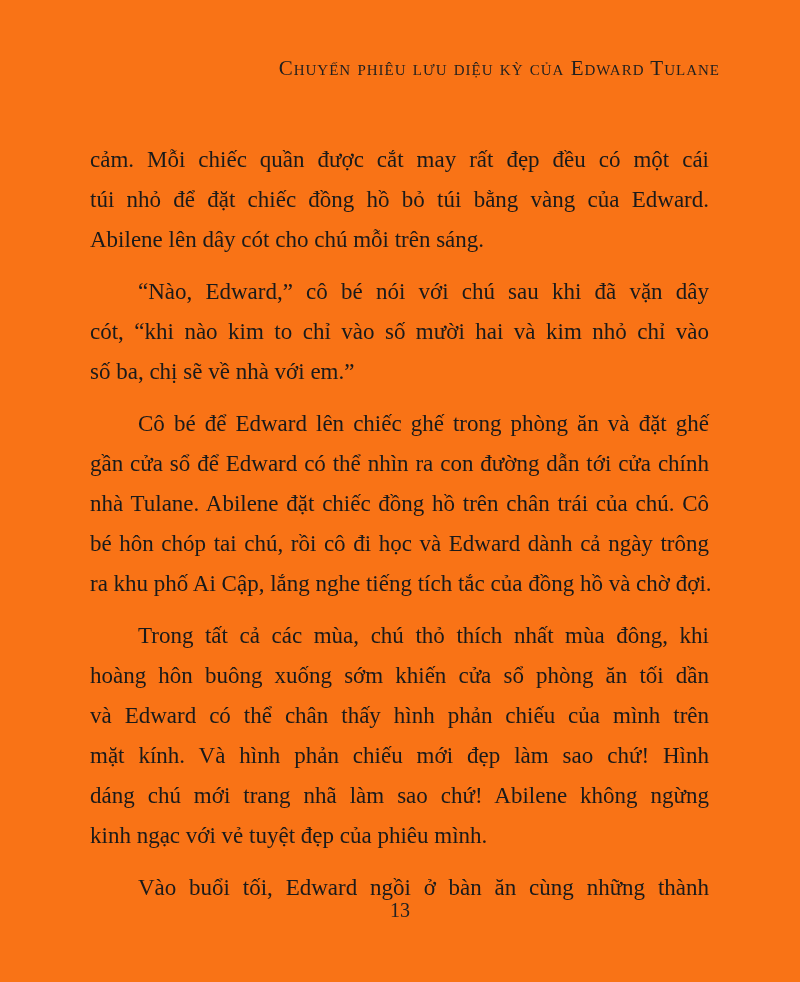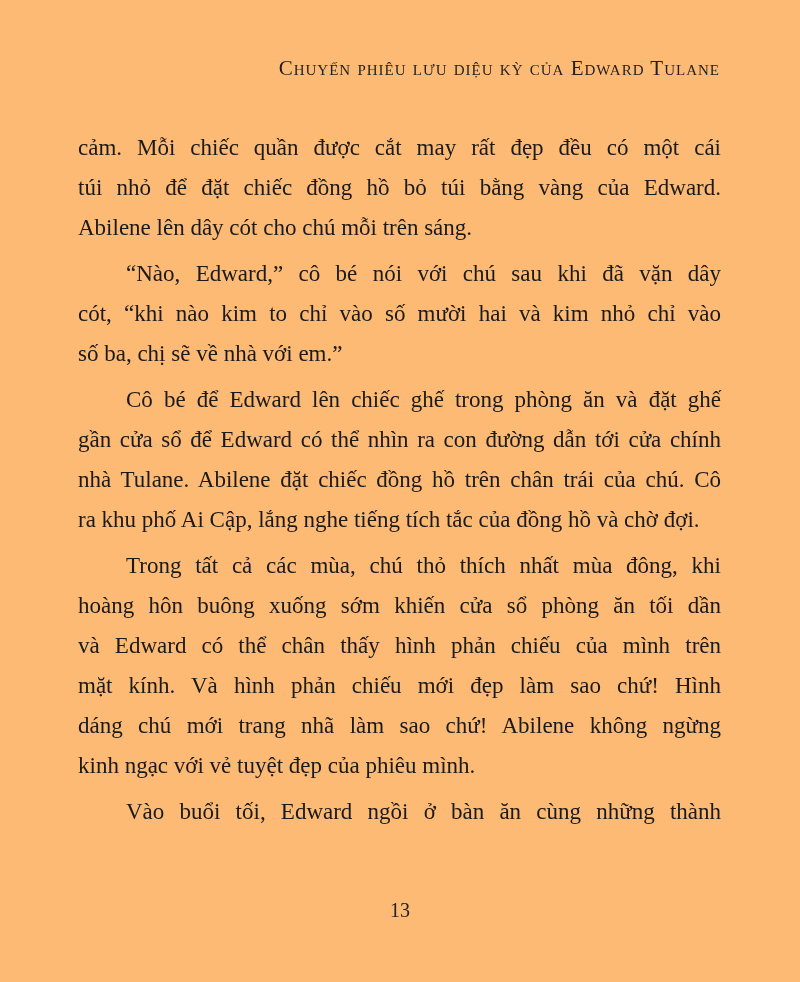--- a/index.html
+++ b/index.html
@@ -4,21 +4,21 @@
 <style>
   html, body {
     margin: 0;
     padding: 0;
     background: #ffffff;
   }
   .page {
     position: relative;
     width: 800px;
     height: 982px;
-    background: #fdba74;
+    background: #f97316;
     overflow: hidden;
     font-family: "Liberation Serif", "DejaVu Serif", serif;
     color: #1a1a1a;
   }
   .running-header {
     position: absolute;
     top: 55px;
     left: 78px;
     right: 80px;
     text-align: right;
@@ -30,21 +30,21 @@
     white-space: nowrap;
   }
   .body-text {
     position: absolute;
     top: 128px;
     left: 78px;
     width: 643px;
     font-size: 23px;
     line-height: 40px;
   }
-  .para { margin: 0; }
+  .para { margin: 12px; }
   .para + .para { margin-top: 6px; }
   .line {
     height: 40px;
     text-align: justify;
     text-align-last: justify;
     white-space: nowrap;
   }
   .line.last {
     text-align-last: left;
   }
@@ -77,20 +77,21 @@
       </div>
       <div class="para indent">
         <div class="line">“Nào, Edward,” cô bé nói với chú sau khi đã vặn dây</div>
         <div class="line">cót, “khi nào kim to chỉ vào số mười hai và kim nhỏ chỉ vào</div>
         <div class="line last">số ba, chị sẽ về nhà với em.”</div>
       </div>
       <div class="para indent">
         <div class="line">Cô bé để Edward lên chiếc ghế trong phòng ăn và đặt ghế</div>
         <div class="line">gần cửa sổ để Edward có thể nhìn ra con đường dẫn tới cửa chính</div>
         <div class="line">nhà Tulane. Abilene đặt chiếc đồng hồ trên chân trái của chú. Cô</div>
+        <div class="line">bé hôn chóp tai chú, rồi cô đi học và Edward dành cả ngày trông</div>
         <div class="line last">ra khu phố Ai Cập, lắng nghe tiếng tích tắc của đồng hồ và chờ đợi.</div>
       </div>
       <div class="para indent">
         <div class="line">Trong tất cả các mùa, chú thỏ thích nhất mùa đông, khi</div>
         <div class="line">hoàng hôn buông xuống sớm khiến cửa sổ phòng ăn tối dần</div>
         <div class="line">và Edward có thể chân thấy hình phản chiếu của mình trên</div>
         <div class="line">mặt kính. Và hình phản chiếu mới đẹp làm sao chứ! Hình</div>
         <div class="line">dáng chú mới trang nhã làm sao chứ! Abilene không ngừng</div>
         <div class="line last">kinh ngạc với vẻ tuyệt đẹp của phiêu mình.</div>
       </div>

